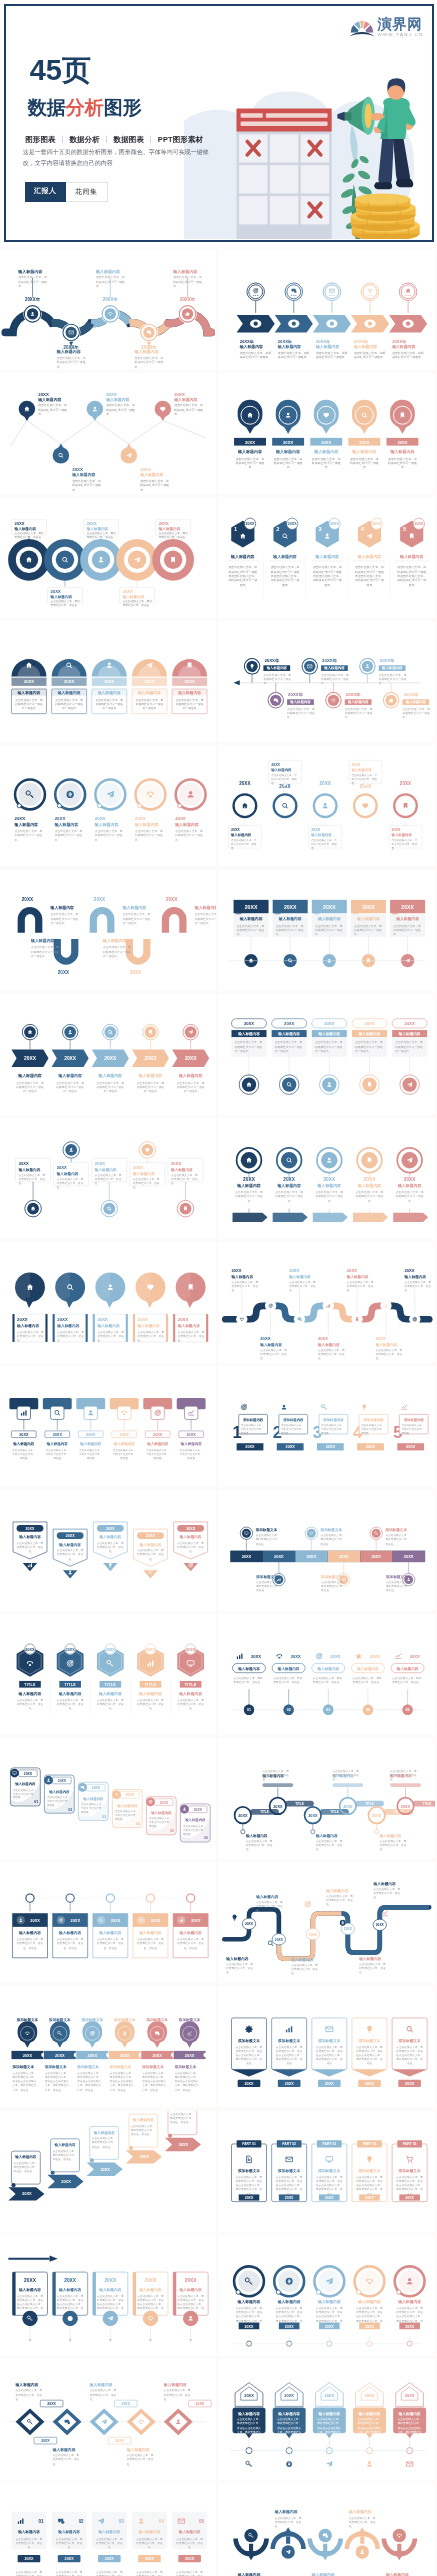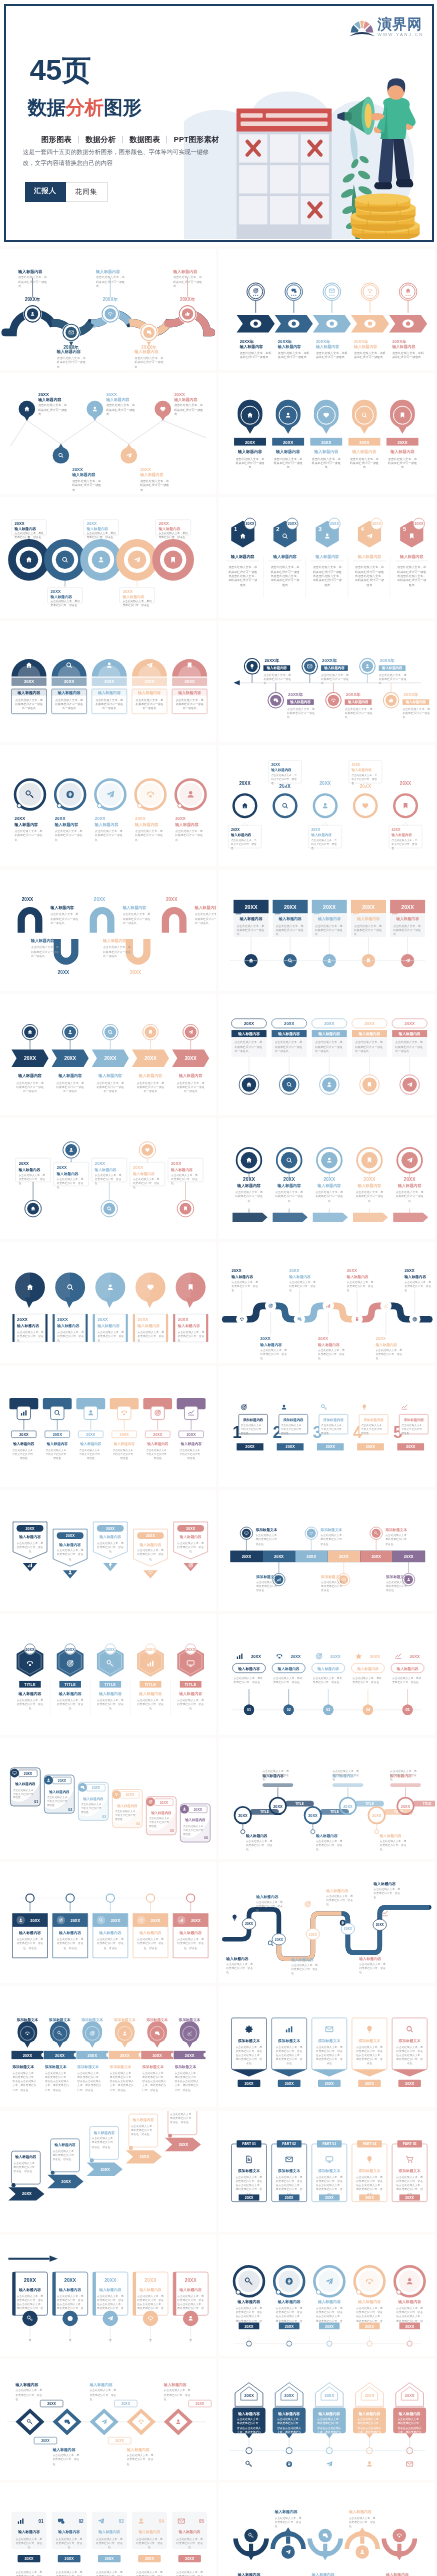--- a/index.html
+++ b/index.html
@@ -10,21 +10,21 @@
   .hero-border{position:absolute;left:4.1px;top:4.1px;right:4.1px;bottom:4.1px;border:2.6px solid #1d3f63;box-sizing:border-box;}
   .hero-inner{position:absolute;left:6.7px;top:6.7px;right:6.7px;bottom:6.7px;overflow:hidden;background:#fff;}
   .logo{position:absolute;right:7.7px;top:10.3px;display:flex;align-items:flex-end;gap:2.1px;}
   .logo-mark{width:26px;height:18.5px;position:relative;margin-bottom:1px;}
   .logo-text{display:flex;flex-direction:column;line-height:1;}
   .logo-cn{font-size:14.4px;font-weight:700;color:#4a719a;letter-spacing:0.5px;line-height:1.05;}
   .logo-en{font-size:4.4px;color:#9aa7b4;letter-spacing:1.3px;margin-top:1px;text-align:right;}
   .h-title1{position:absolute;left:23px;top:49px;font-size:29px;line-height:1;font-weight:800;color:#1d3f63;letter-spacing:0px;}
   .h-title2{position:absolute;left:21px;top:91px;font-size:19px;line-height:1;font-weight:800;color:#1d3f63;letter-spacing:0px;}
   .h-title2 .red{color:#e05a4f;}
-  .h-sub{position:absolute;left:18.5px;top:128px;font-size:7.5px;font-weight:700;color:#2c2c33;letter-spacing:0.1px;margin-left:16px;}
+  .h-sub{position:absolute;left:18.5px;top:128px;font-size:7.5px;font-weight:700;color:#2c2c33;letter-spacing:0.1px;}
   .h-sub .sep{color:#b8bcc4;font-weight:400;margin:0 3.1px;}
   .h-desc{position:absolute;left:16px;top:140px;width:195px;font-size:6px;color:#5d6470;line-height:1.85;}
   .h-btns{position:absolute;left:18px;top:175px;display:flex;}
   .btn-a{background:#1d3f63;color:#fff;font-size:7px;font-weight:700;padding:4.1px 9.3px;letter-spacing:0.5px;}
   .btn-b{background:#fff;color:#2c2c33;font-size:7px;font-weight:400;padding:4.1px 9.3px;border:0.5px solid #e3e3e6;border-left:none;letter-spacing:0.5px;}
   .hero-art{position:absolute;right:0;top:0;width:247px;height:233px;}
   
   .grid{display:flex;flex-wrap:wrap;width:438px;background:#fdfafa;padding-top:3.1px;box-sizing:border-box;}
   .slide{width:216px;height:121px;background:#fff;margin:0 0 3.1px 0;position:relative;overflow:hidden;}
   .slide:nth-child(odd){margin-right:3.1px;}

